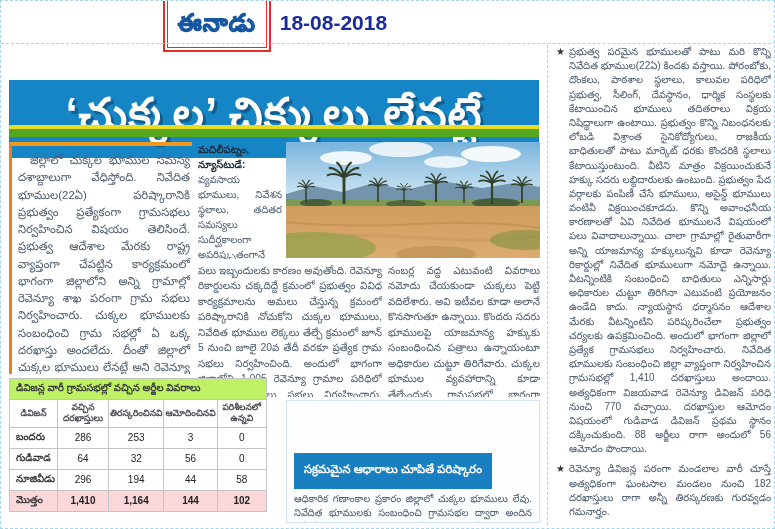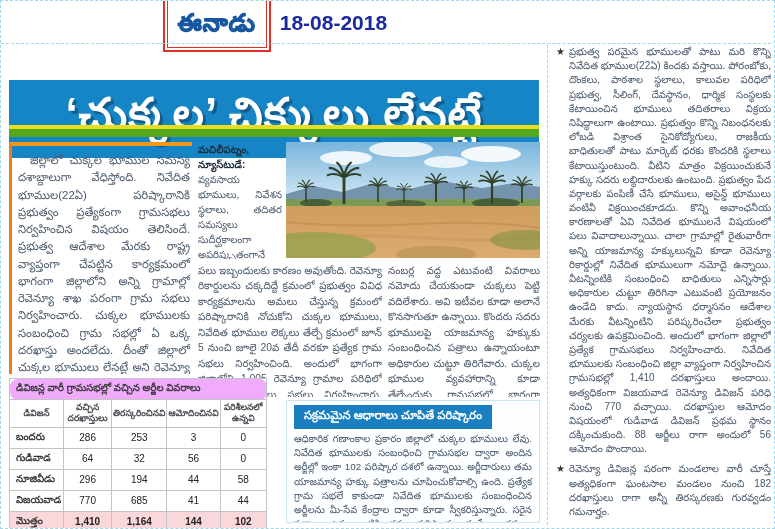--- a/index.html
+++ b/index.html
@@ -33,27 +33,27 @@
   .dateline{font-weight:bold;color:#1d2c3c;}
   .col-b{position:absolute;left:197px;top:262px;width:184px;height:134px;font-size:10.3px;}
   .col-c{position:absolute;left:387px;top:262px;width:152px;height:134px;font-size:10.3px;}
   
   .photo{position:absolute;left:285px;top:141px;width:254px;height:116px;overflow:hidden;}
   .photo svg{display:block;width:100%;height:100%;}
   
   .quote-box{position:absolute;left:285px;top:399px;width:254px;height:123px;box-sizing:border-box;
              background:#fdfeff;border:1px solid #cfe6f2;padding:4px 7px;overflow:hidden;}
   .quote-title{display:inline-block;background:#1a7fc0;color:#fff;font-weight:bold;font-size:11.5px;
-               padding:4px 10px;margin-bottom:3px;}
+               padding:10px 10px;margin-bottom:3px;margin-top:48px;}
   .quote-body{font-size:9.8px;line-height:1.45;color:#44566a;text-align:justify;margin:0;}
   
   .stats-table{position:absolute;left:8px;top:377px;width:258px;border-collapse:collapse;
                border:1px solid #8a8a8a;background:#fff;}
   .stats-table td,.stats-table th{border:1px solid #c4c4c4;text-align:center;}
-  .table-title{background:#f0abfc;color:#9c2220;font-weight:bold;font-size:10.5px;padding:4px 2px;border-radius:8px;}
+  .table-title{background:#bef264;color:#9c2220;font-weight:bold;font-size:10.5px;padding:4px 2px;}
   .stats-table th{font-size:9px;font-weight:bold;color:#4a4a52;padding:2px 1px;line-height:1.25;}
   .stats-table td{font-size:10px;color:#222;padding:3px 2px;}
   .stats-table td:first-child{text-align:left;padding-left:6px;font-weight:bold;color:#3c3c3c;}
   .total-row td{background:#f9d7da;font-weight:bold;}
   
   .right-col{position:absolute;left:546px;top:44px;width:224px;height:480px;box-sizing:border-box;
              border-left:1px dashed #a3d7e8;padding-left:8px;overflow:hidden;}
   .bullet{display:flex;gap:4px;margin-bottom:6px;}
   .star{color:#333;font-size:10px;line-height:1.4;flex:0 0 auto;}
   .bullet .btx{font-size:10px;line-height:1.42;color:#46566a;text-align:justify;}
@@ -166,27 +166,20 @@
         <td>56</td>
         <td>0</td>
       </tr>
       <tr>
         <td>నూజివీడు</td>
         <td>296</td>
         <td>194</td>
         <td>44</td>
         <td>58</td>
       </tr>
-      <tr>
-        <td>విజయవాడ</td>
-        <td>770</td>
-        <td>685</td>
-        <td>41</td>
-        <td>44</td>
-      </tr>
       <tr class="total-row">
         <td>మొత్తం</td>
         <td>1,410</td>
         <td>1,164</td>
         <td>144</td>
         <td>102</td>
       </tr>
     </tbody>
   </table>
 

